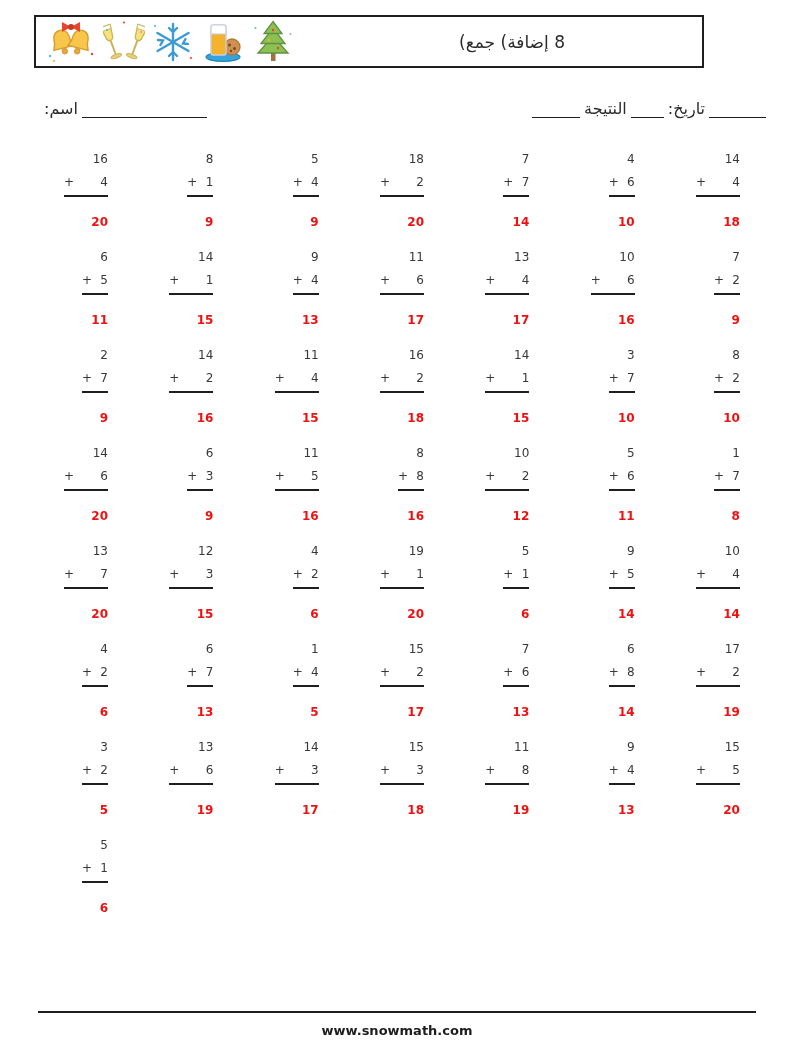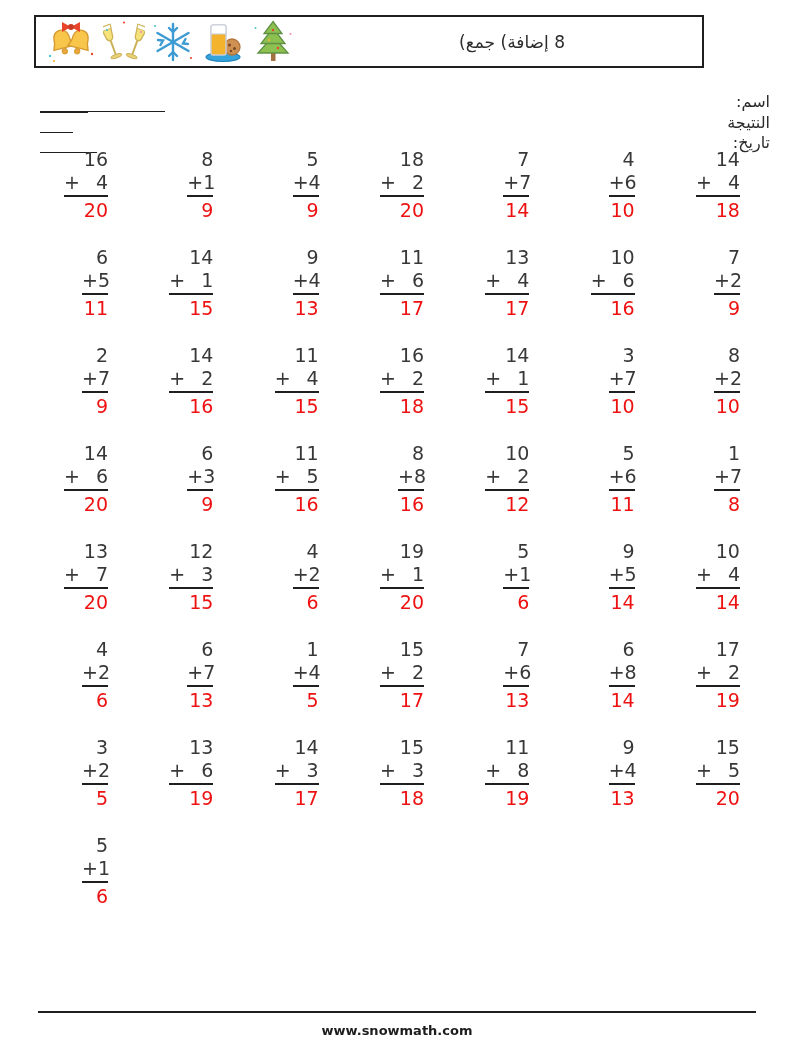--- a/index.html
+++ b/index.html
@@ -17,44 +17,44 @@
   }
   .icon-row { display:flex; align-items:center; gap:7px; }
   .icon-row span { display:inline-flex; }
   .title {
     position:absolute; right:137px; top:50%; transform:translateY(-50%);
     font-size:17px; direction:ltr; unicode-bidi:plaintext; white-space:nowrap;
     color:var(--ink,#2b2b2b);
   }
   
   .info-row {
-    position:absolute; left:40px; right:20px; top:92px; height:26px;
-    display:flex; font-size:16px;flex-direction:column;
+    position:absolute; left:40px; right:28px; top:92px; height:26px;
+    display:flex; align-items:flex-end; font-size:16px;
   }
   .label { white-space:nowrap; padding:0 4px; }
   .rtl { direction:rtl; unicode-bidi:isolate; }
   .blank { display:inline-block; height:17px; border-bottom:1.6px solid var(--line_black,#1f1f1f); }
   .blank.name-line   { width:125px; }
   .blank.result-line { width:48px; }
   .blank.mid-line    { width:33px; }
   .blank.date-line   { width:57px; }
   .spacer { flex:1; }
   
   .grid { position:absolute; left:62px; top:148px; width:678px; }
   .prob-row { display:flex; justify-content:space-between; height:73px; margin-bottom:25px; }
   .cell { width:46px; display:flex; justify-content:flex-end; align-items:flex-start; }
   .problem {
-    font-size:19px; line-height:23px; color:var(--num_dark,#383838);
+    font-size:12px; line-height:23px; color:var(--num_dark,#383838);
     text-align:right; white-space:nowrap;
   }
   .problem.wide   { width:44px; }
   .problem.narrow { width:26px; }
   .oprow { display:flex; justify-content:space-between; }
   .rule  { border-bottom:2px solid var(--line_black,#1f1f1f); margin-top:1px; }
-  .answer { color:var(--answer_red,#ee1111); margin-top:2px; }
+  .answer { color:var(--answer_red,#ee1111); margin-top:14px;font-weight:bold; }
   
   .footer-line {
     position:absolute; left:38px; right:38px; top:1011px;
     border-top:2px solid var(--line_black,#1f1f1f);
   }
   .footer-text {
     position:absolute; top:1023px; left:0; width:100%;
     text-align:center; font-weight:bold; font-size:13px; color:#1d1d1d;
   }
 </style>

